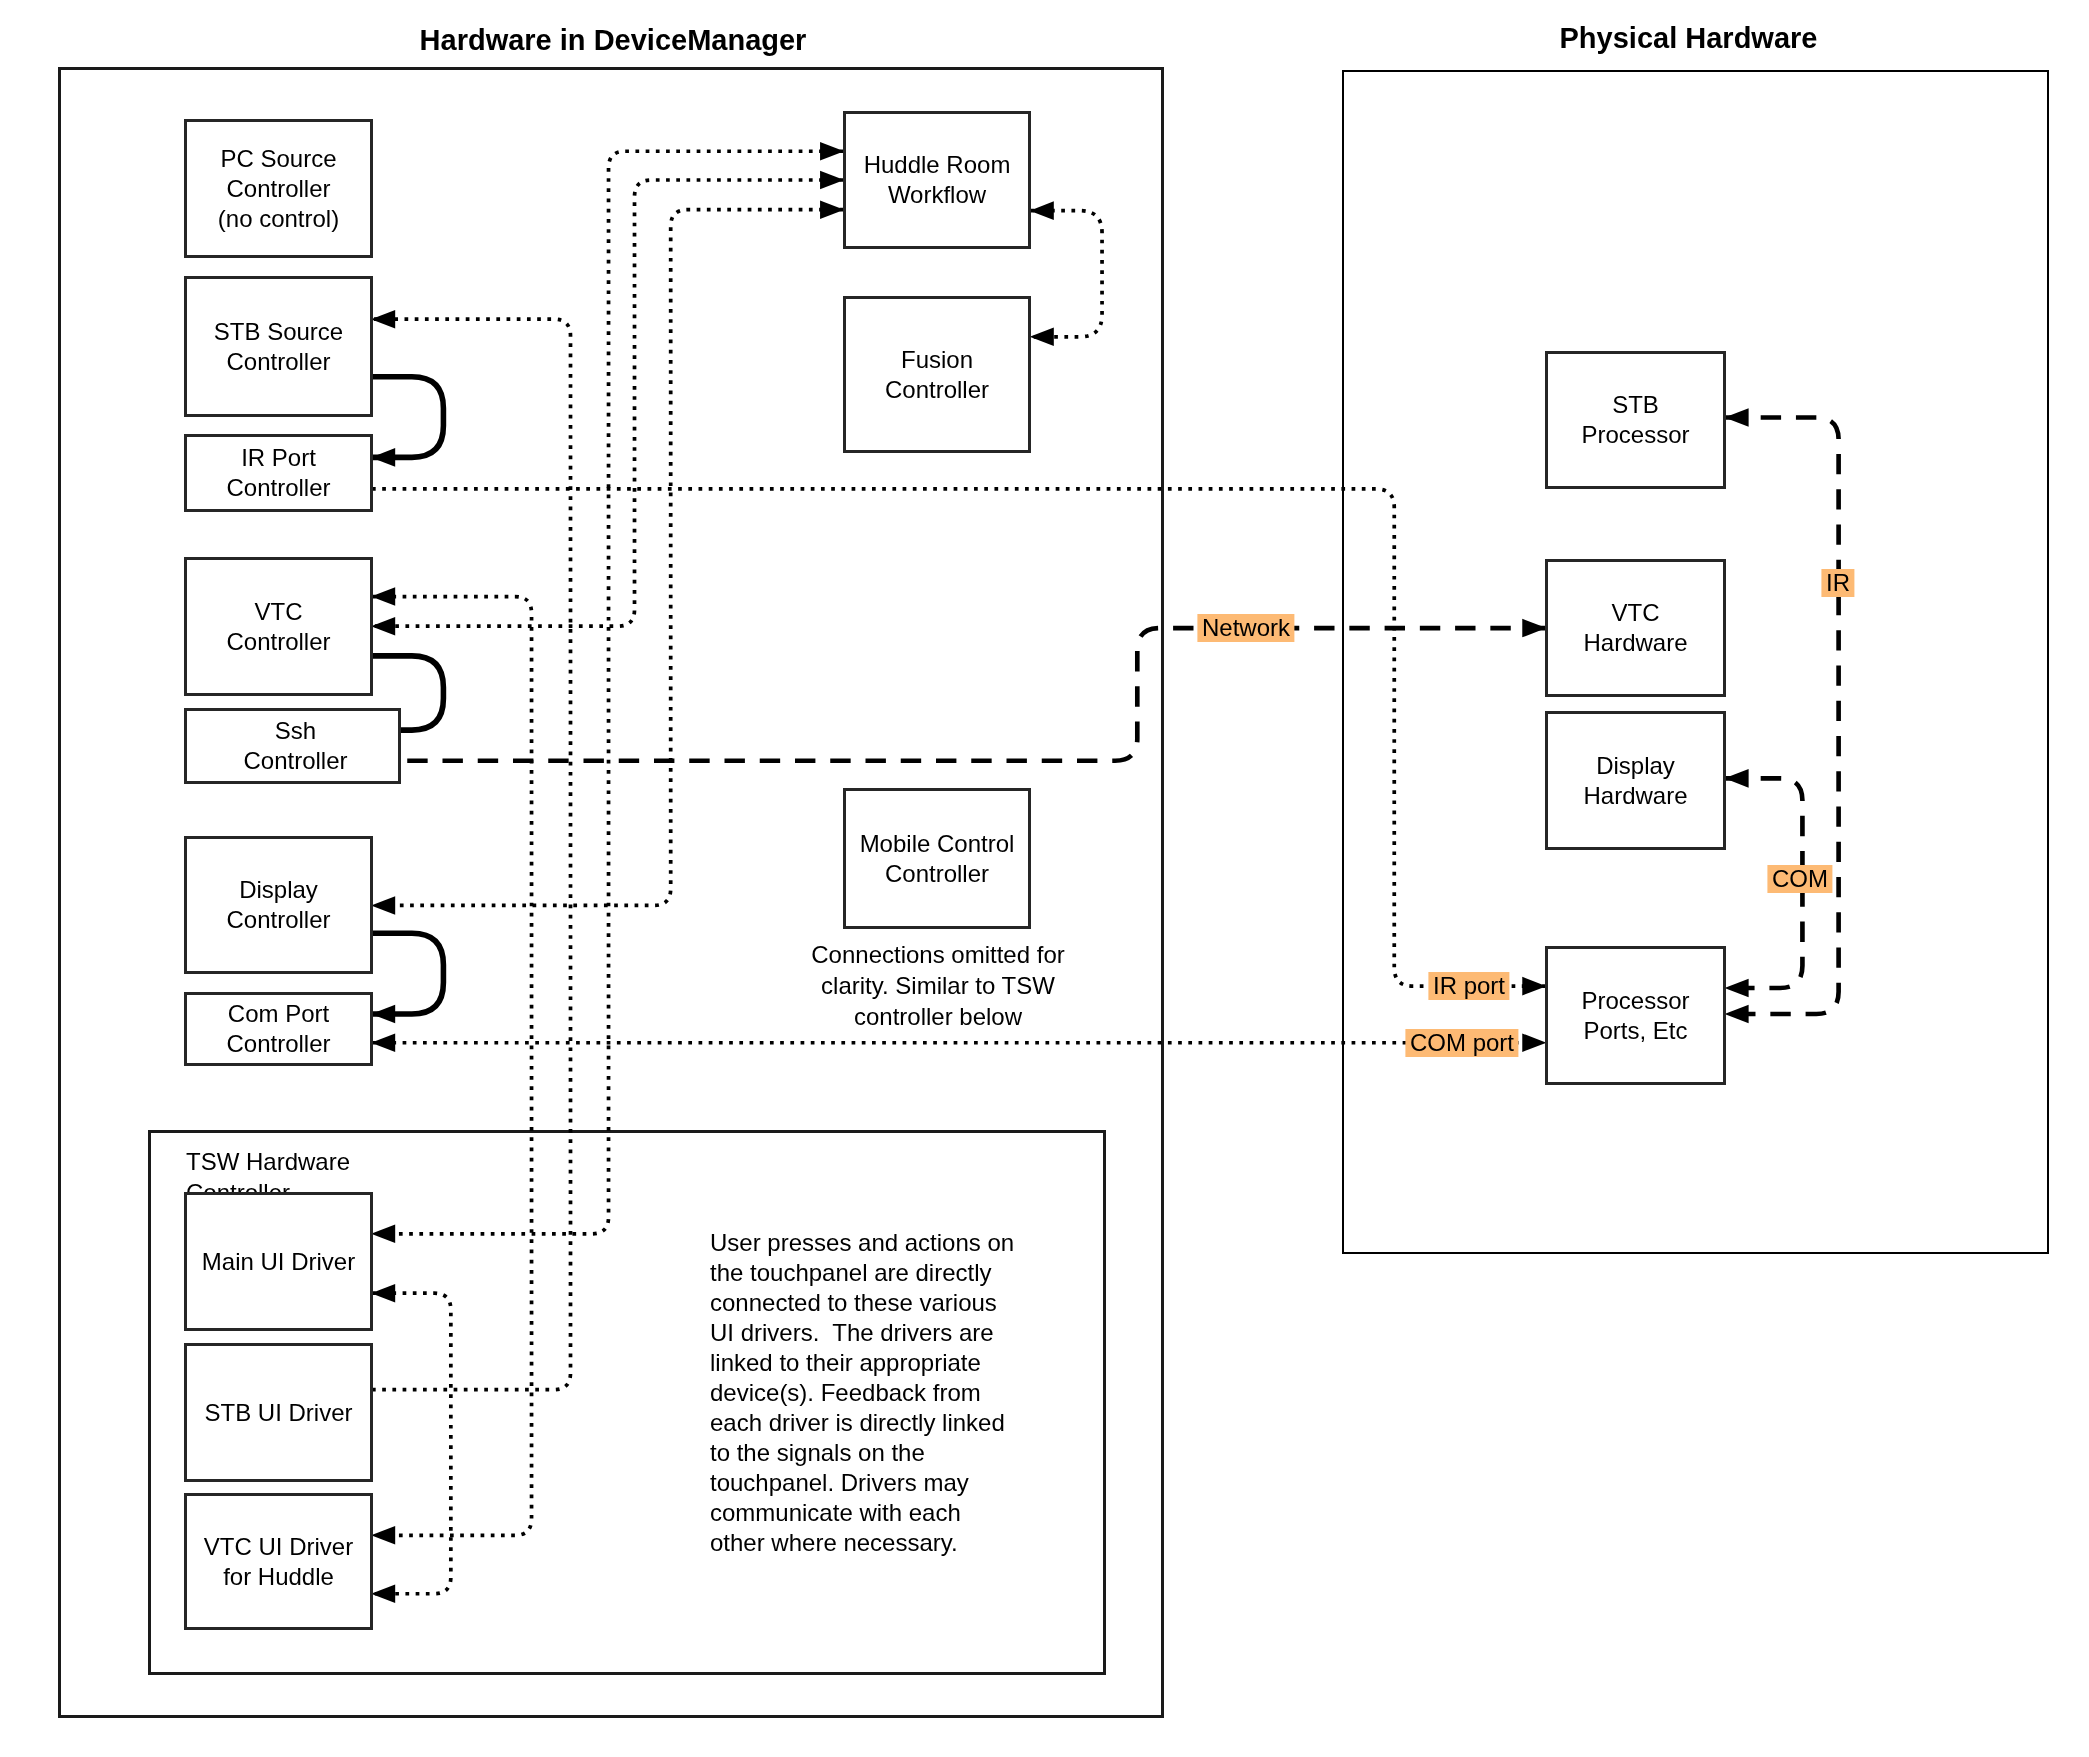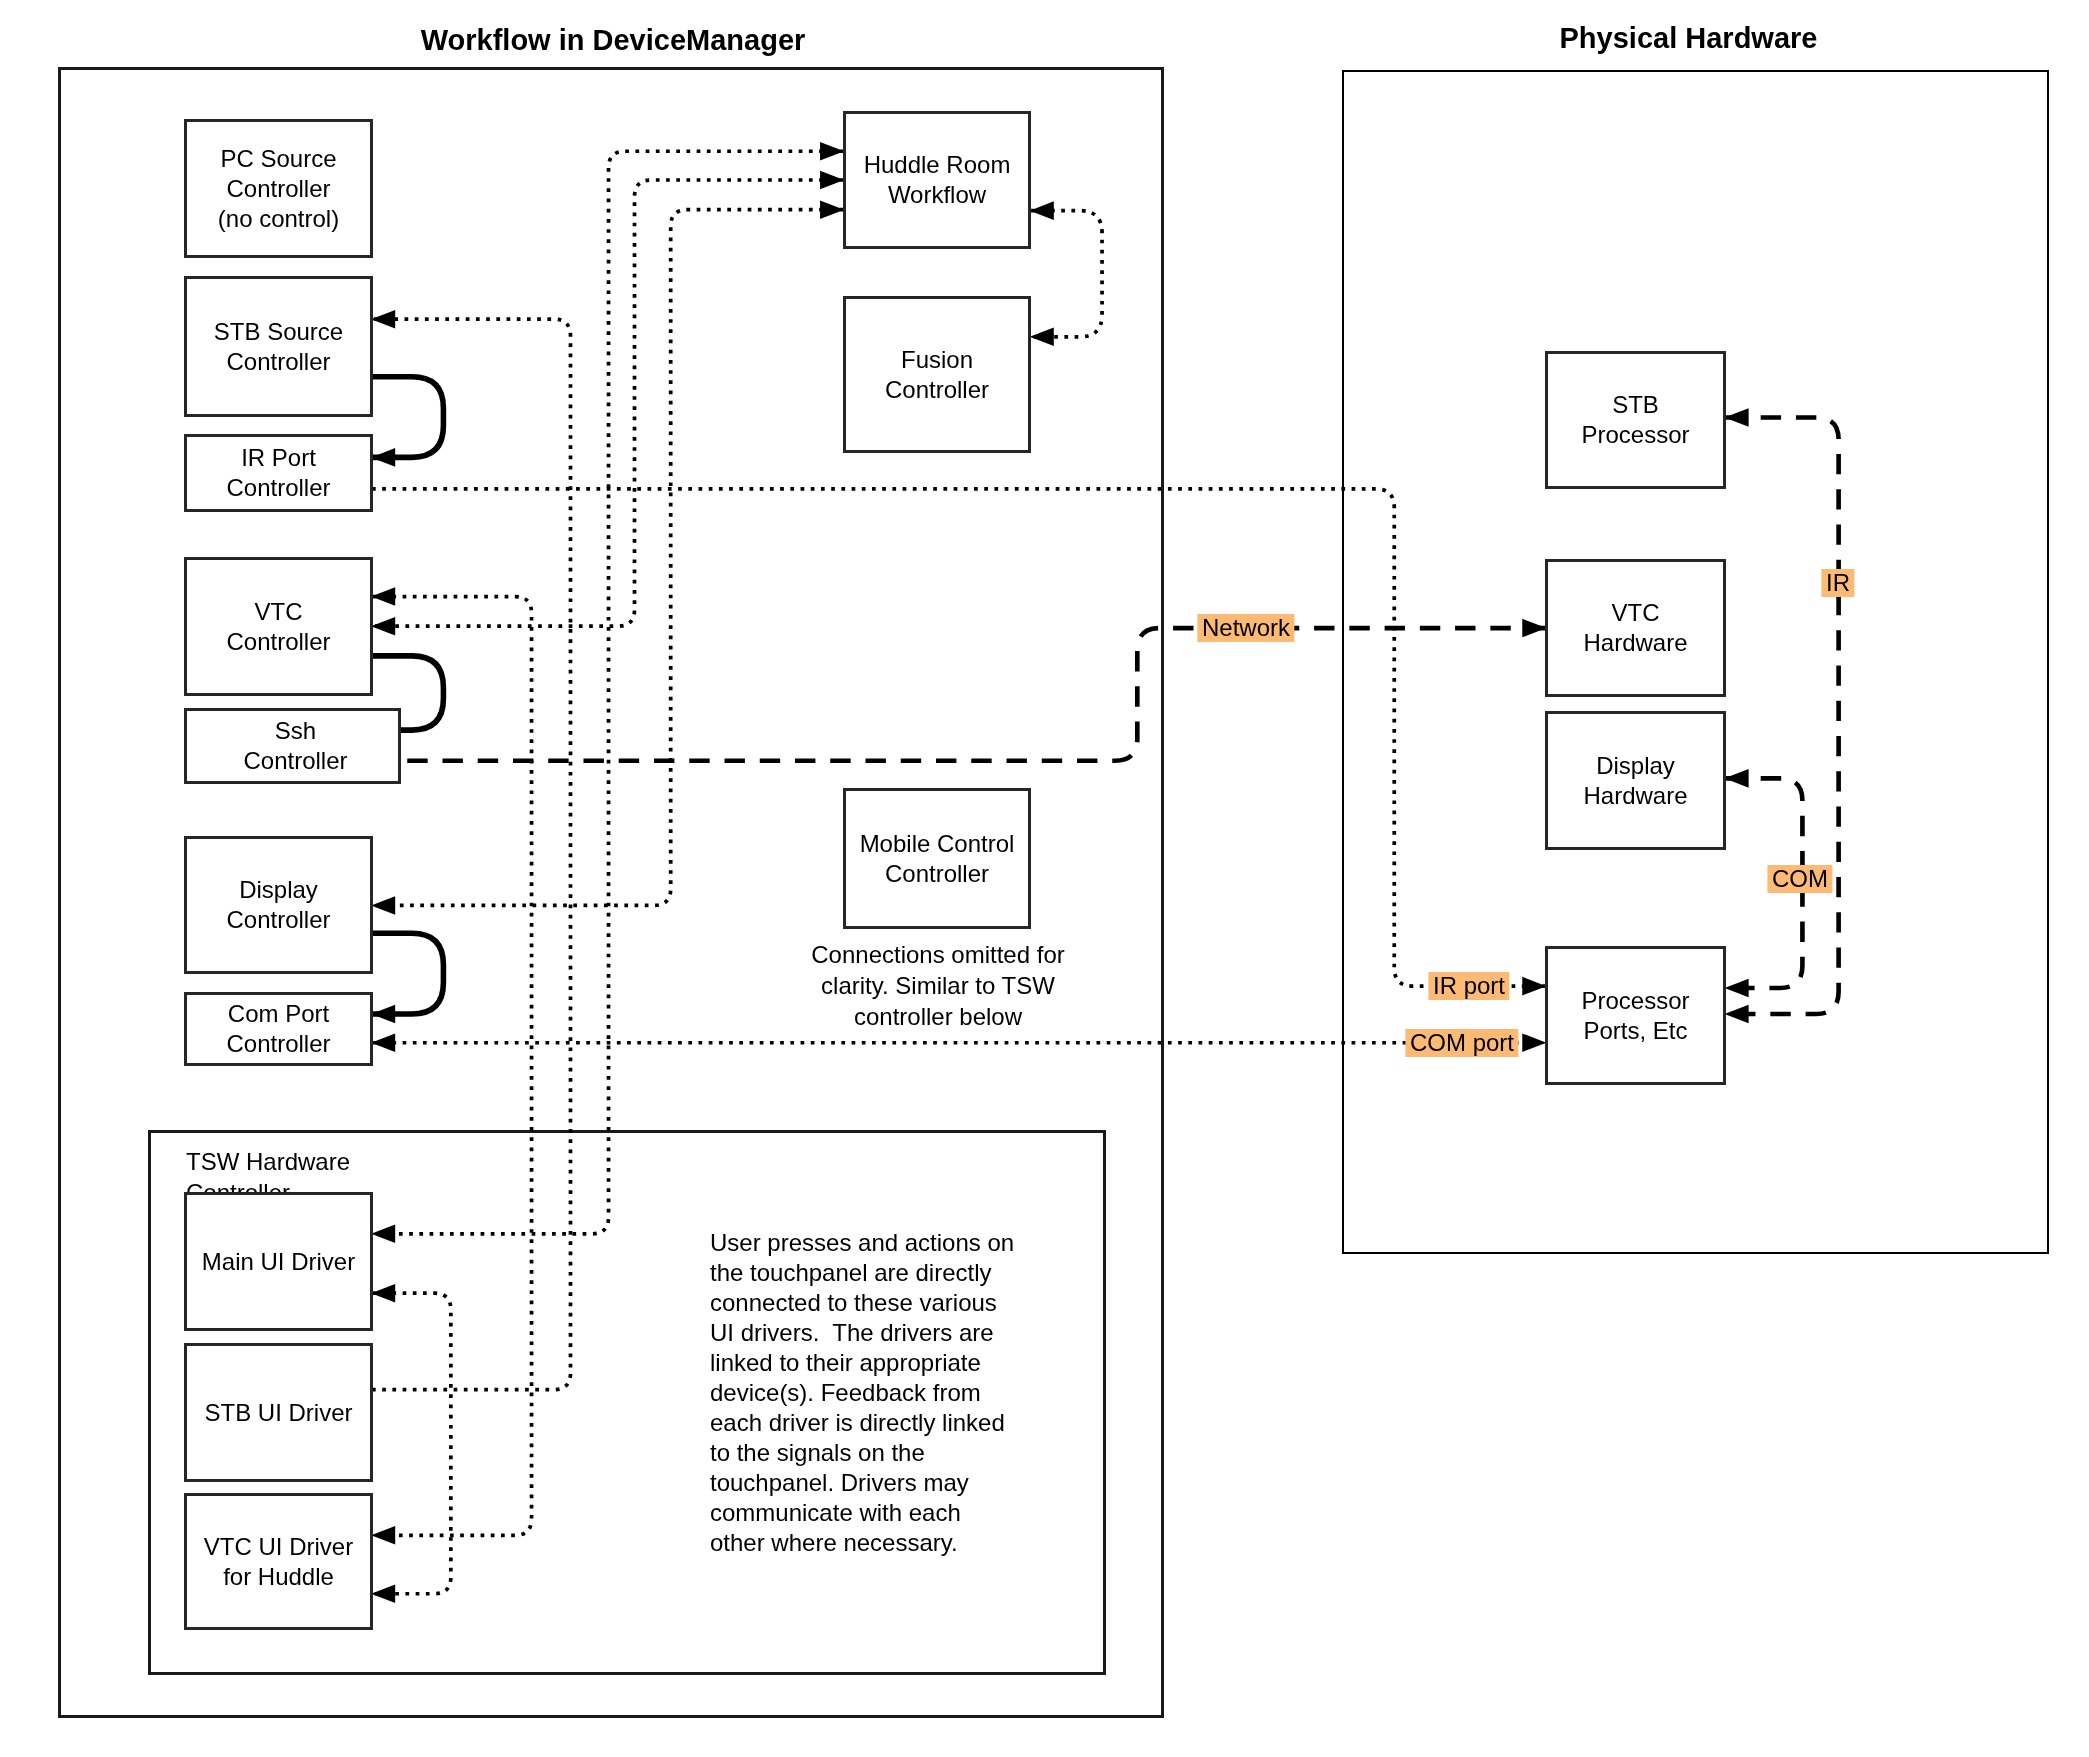--- a/index.html
+++ b/index.html
@@ -45,21 +45,21 @@
     padding:0 4.6px;
     font-size:24px;
     white-space:pre;
   }
 </style>
 </head>
 <body>
 
 <div id="canvas">
 
-  <div class="title" style="left:242px;top:24px;width:742px;">Workflow in DeviceManager</div>
+  <div class="title" style="left:242px;top:24px;width:742px;">Hardware in DeviceManager</div>
   <div class="title" style="left:1410px;top:22px;width:557px;">Physical Hardware</div>
 
   <div class="container" style="left:58px;top:67px;width:1106px;height:1651px;border:3.7px solid #1a1a1a;"></div>
   <div class="container" style="left:1342px;top:70px;width:707px;height:1184px;border:2.8px solid #000;"></div>
   <div class="container" style="left:148px;top:1130px;width:958px;height:545px;border:3.7px solid #1a1a1a;"></div>
 
   <svg id="edges" width="2090" height="1758" viewBox="0 0 2253 1895">
     <defs>
       <marker id="arrow" viewBox="0 0 28 22" refX="26" refY="11" markerWidth="28" markerHeight="22" markerUnits="userSpaceOnUse" orient="auto-start-reverse">
         <path d="M1,1 L27,11 L1,21 Z" fill="#000"></path>

